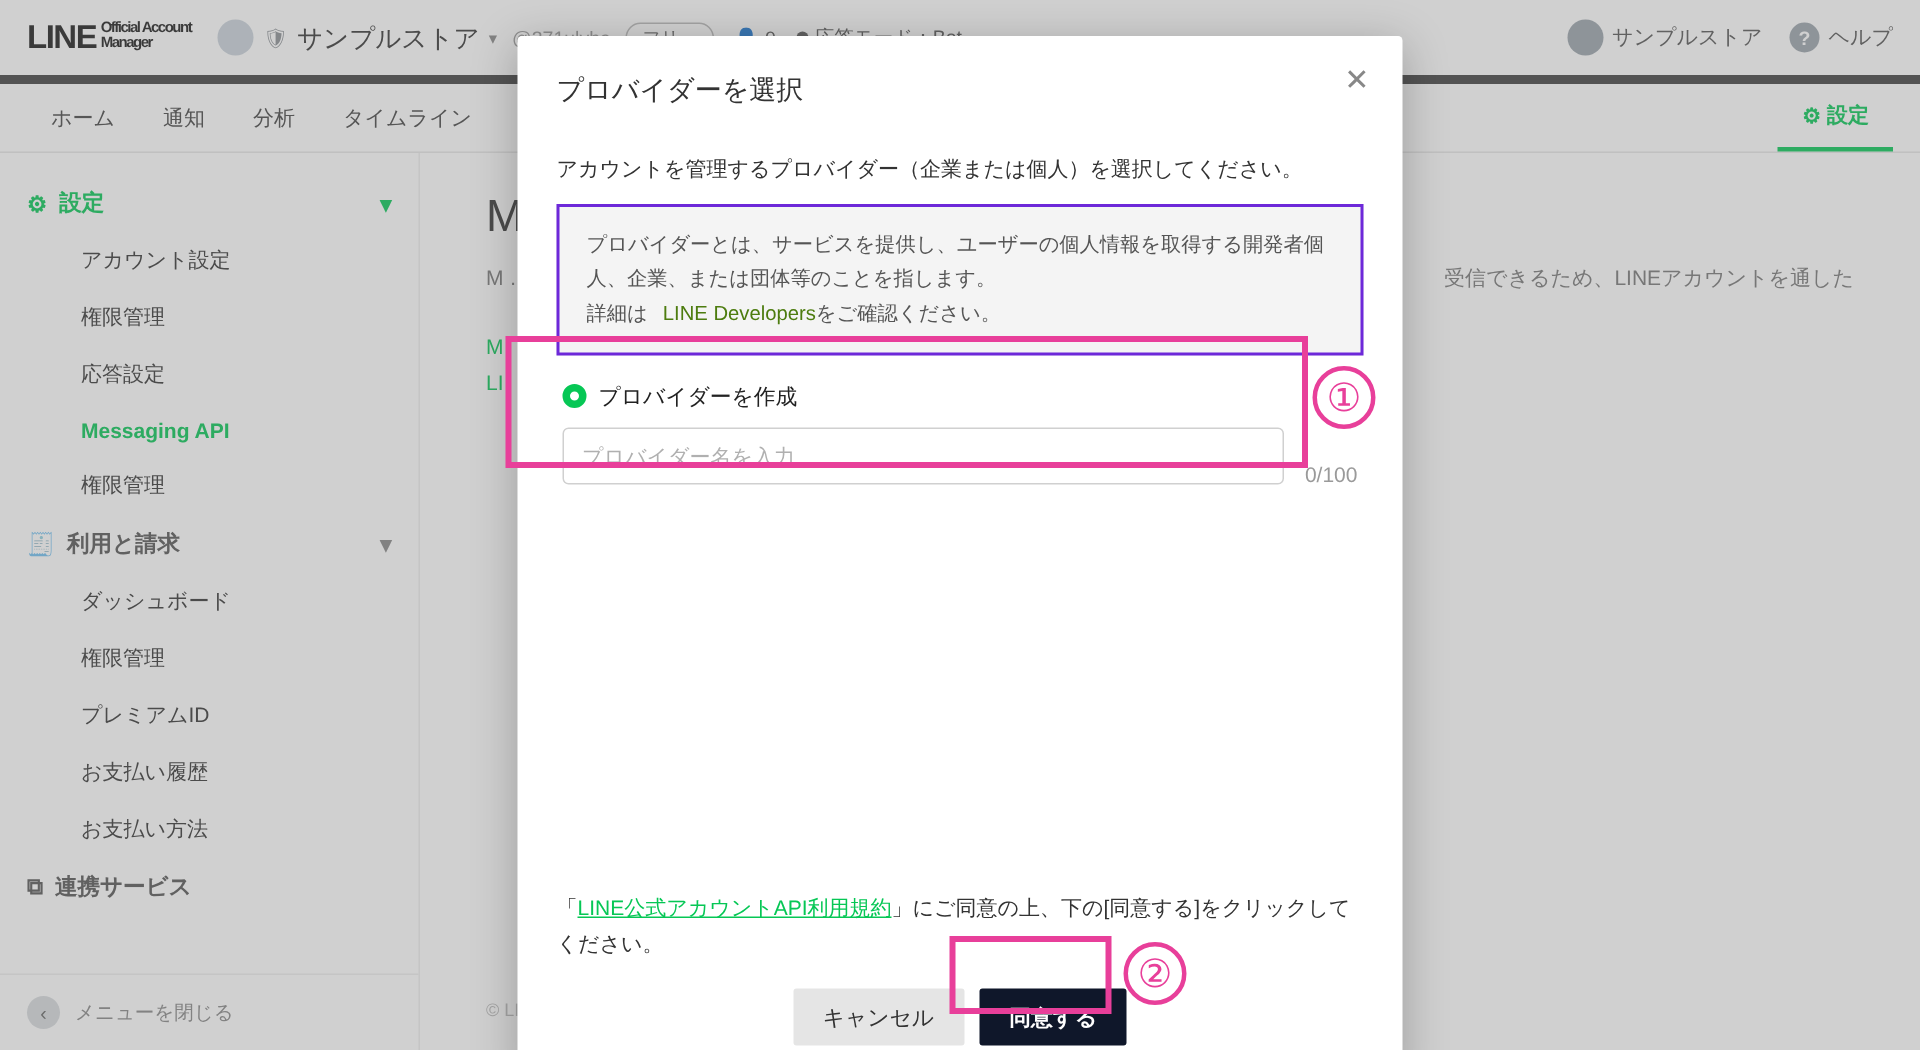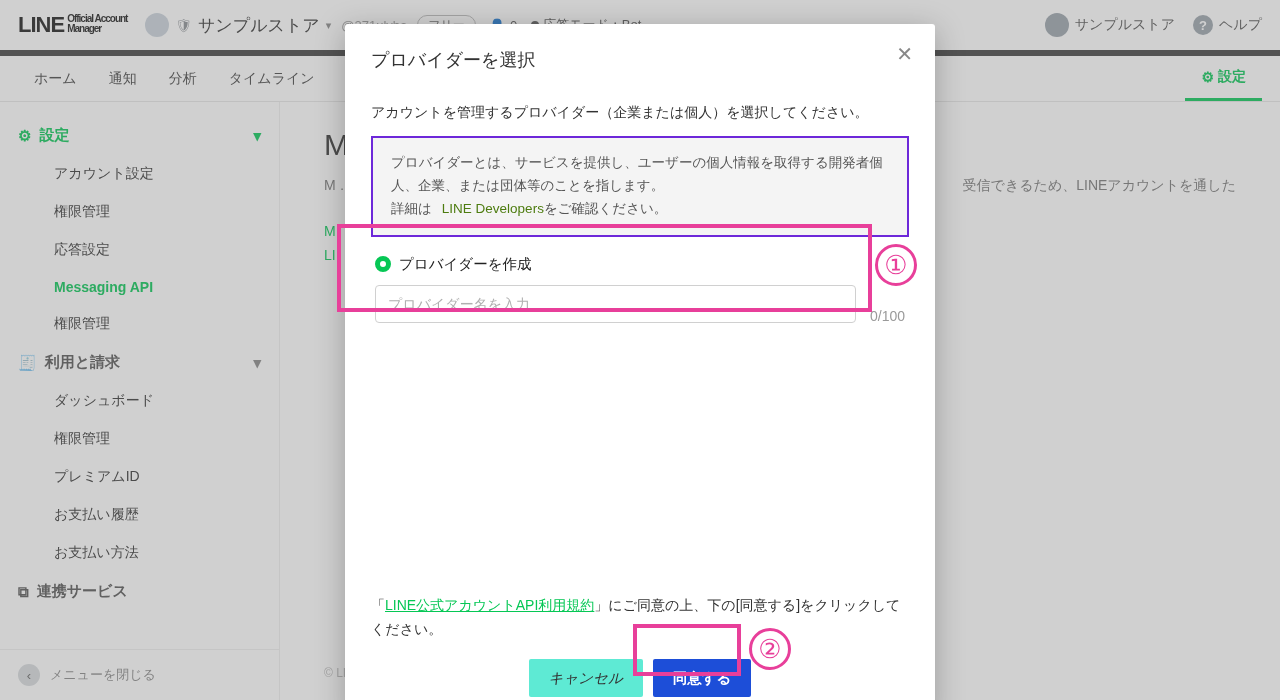--- a/index.html
+++ b/index.html
@@ -58,22 +58,22 @@
 .radio-row{ margin-top:12px; display:flex; align-items:center; gap:8px; font-size:14.5px; color:#222; padding:6px 4px 10px;}
 .radio{ width:16px; height:16px; border-radius:50%; border:5px solid #06c755; background:#fff;}
 .input-wrap{ display:flex; align-items:center; gap:14px; padding:0 4px 10px;}
 .input-wrap input{ flex:1; height:38px; border:1px solid #d0d0d0; border-radius:4px; padding:0 12px; font-size:14px; color:#333;}
 .input-wrap input::placeholder{ color:#b0b0b0;}
 .counter{ color:#9a9a9a; font-size:14px; white-space:nowrap;margin-top:24px;}
 .terms{ margin-top:260px; font-size:14px; color:#333; line-height:1.7;}
 .terms a{ color:#06c755; text-decoration:underline;}
 .modal-actions{ margin-top:18px; display:flex; justify-content:center; gap:10px; align-items:center;}
 .btn{ height:38px; padding:0 20px; border:none; font-size:14.5px; cursor:pointer; border-radius:2px;}
-.btn-cancel{ background:#5eead4; color:#333;font-style:italic;}
-.btn-agree{ background:#1d4ed8; color:#fff; font-weight:600;}
+.btn-cancel{ background:#e5e5e5; color:#333;}
+.btn-agree{ background:#0f172a; color:#fff; font-weight:600;}
 
 
 .hl{ position:absolute; border:4px solid #e83f9a; pointer-events:none; }
 .circ-num{ position:absolute; width:42px; height:42px; border:3px solid #e83f9a; border-radius:50%; color:#e83f9a; font-size:26px; font-weight:400; display:flex; align-items:center; justify-content:center; pointer-events:none; background:transparent;}
 </style>
 </head>
 <body>
 
 <div class="topbar">
   <span class="logo">

